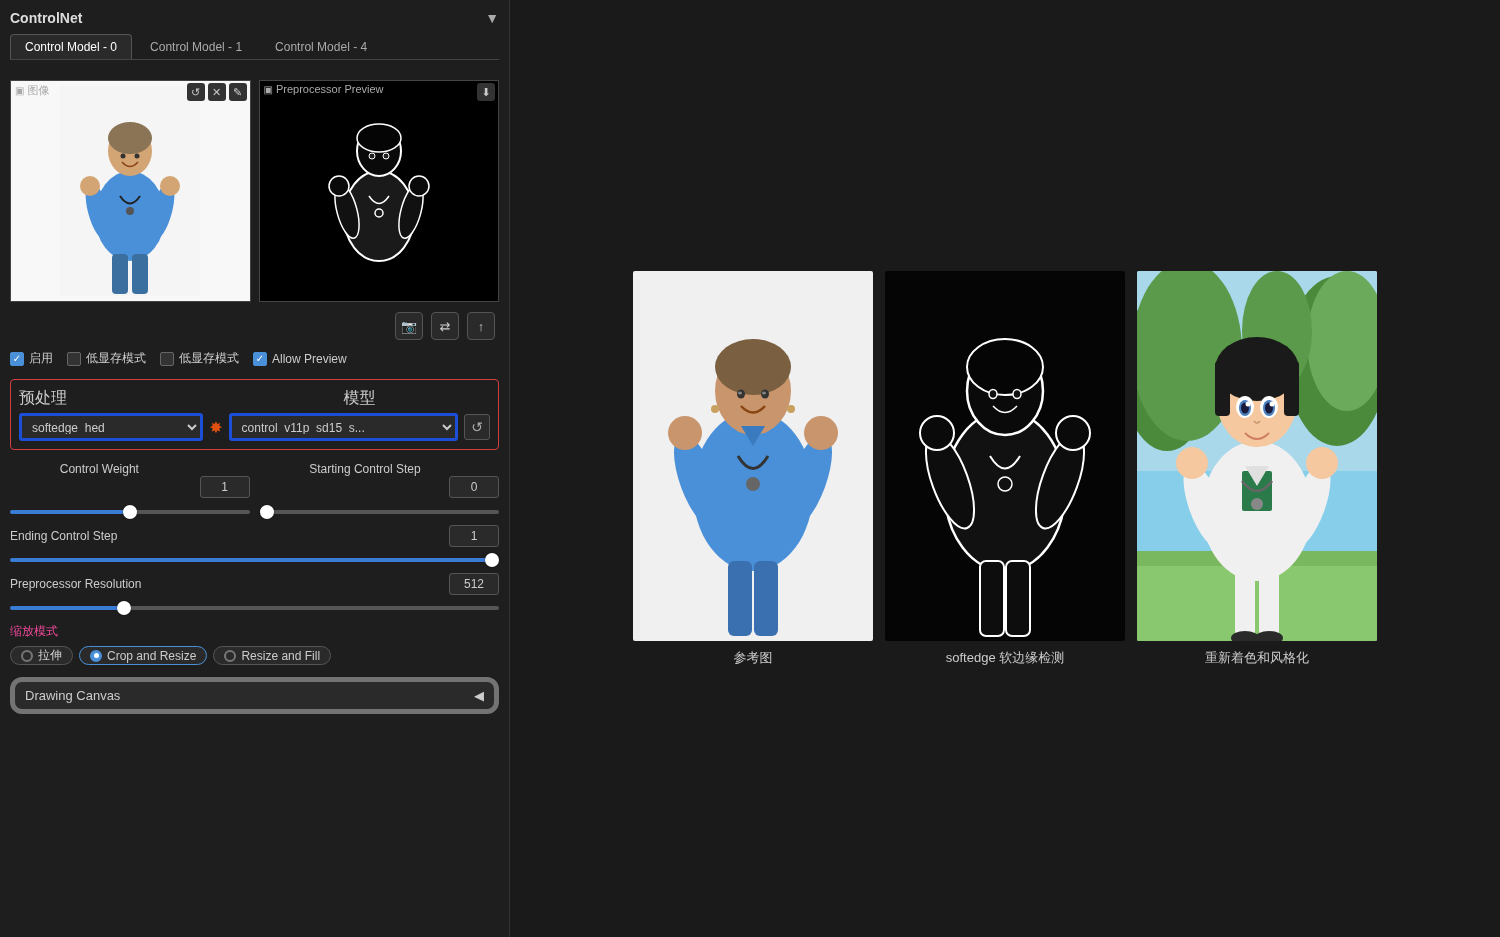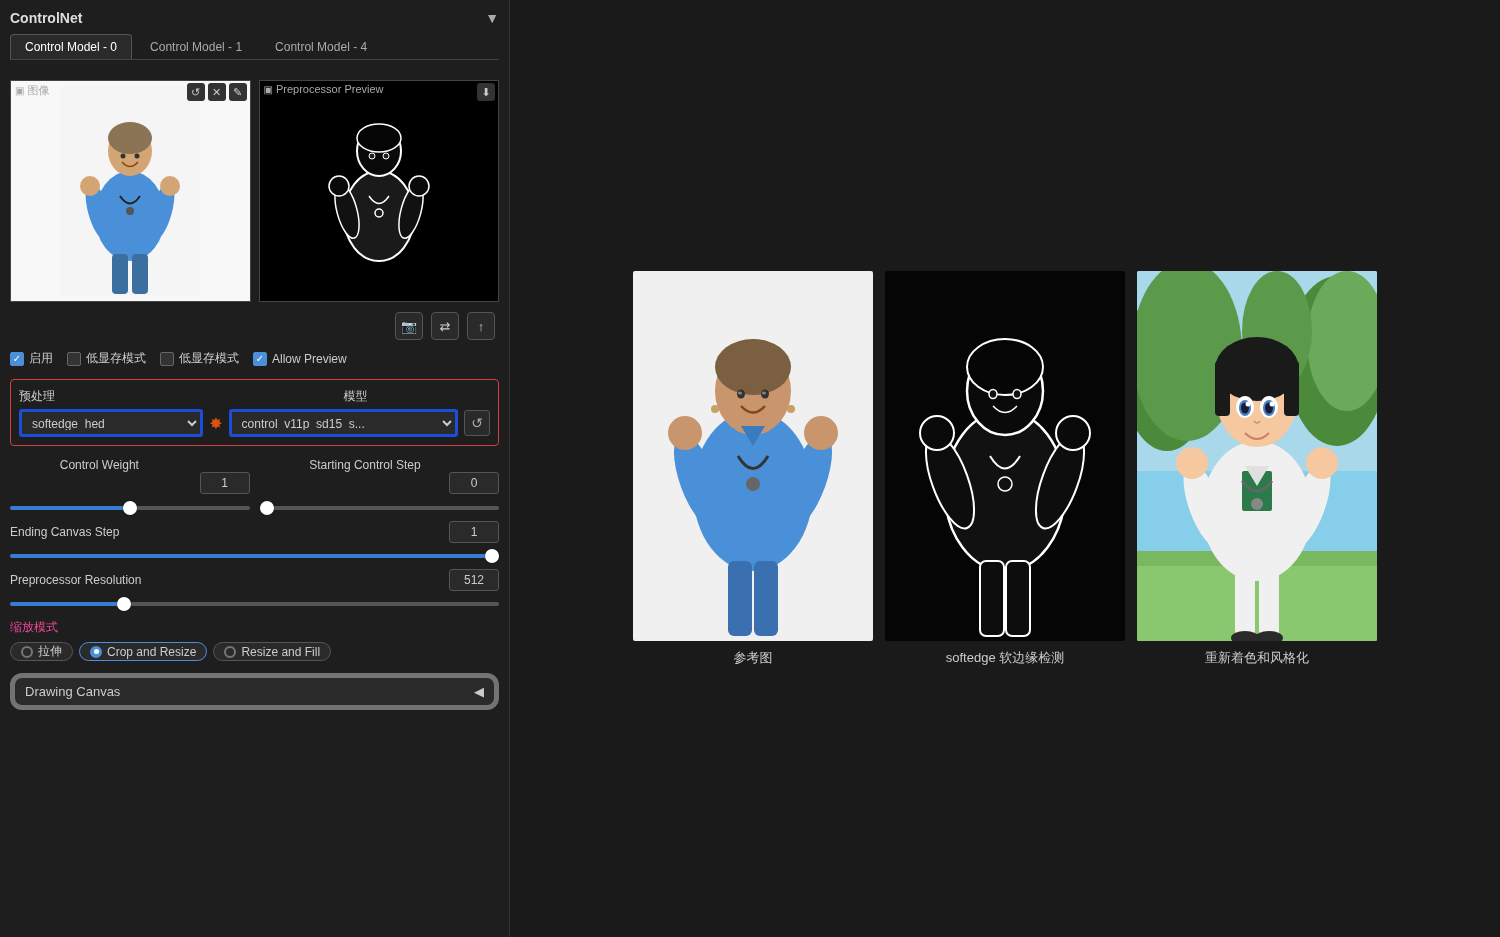--- a/index.html
+++ b/index.html
@@ -167,21 +167,21 @@
       border-radius: 4px;
       padding: 8px;
       margin-bottom: 12px;
     }
     .pm-labels {
       display: flex;
       gap: 8px;
       margin-bottom: 4px;
     }
     .pm-label {
-      font-size: 12px;
+      font-size: 16px;
       color: #ccc;
     }
     .pm-label:first-child { flex: 1; }
     .pm-label:last-child { flex: 1; margin-left: 10px; }
     .pm-controls {
       display: flex;
       align-items: center;
       gap: 6px;
     }
     .select-box {
@@ -562,21 +562,21 @@
         <input type="text" class="slider-value" value="0" style="width: 50px; background: rgb(42, 42, 42); border: 1px solid rgb(85, 85, 85); color: rgb(204, 204, 204); text-align: center; font-size: 12px; border-radius: 3px;">
       </div>
       <div style="margin-top:4px;">
         <input type="range" class="slider-blue" min="0" max="1" step="0.01" value="0" style="background: linear-gradient(to right, rgb(58, 123, 213) 0%, rgb(58, 123, 213) 0%, rgb(85, 85, 85) 0%, rgb(85, 85, 85) 100%);">
       </div>
     </div>
   </div>
 
   <div class="slider-group">
     <div class="slider-header" style="display:flex;justify-content:space-between;align-items:center;margin-bottom:3px;">
-      <span class="slider-label">Ending Canvas Step</span>
+      <span class="slider-label">Ending Control Step</span>
       <input type="text" class="slider-value" value="1" style="width: 50px; background: rgb(42, 42, 42); border: 1px solid rgb(85, 85, 85); color: rgb(204, 204, 204); text-align: center; font-size: 12px; border-radius: 3px;">
     </div>
     <input type="range" min="0" max="1" step="0.01" value="1" style="width: 100%; background: linear-gradient(to right, rgb(58, 123, 213) 0%, rgb(58, 123, 213) 100%, rgb(85, 85, 85) 100%, rgb(85, 85, 85) 100%); height: 4px; border-radius: 2px; appearance: none; outline: none; cursor: pointer;">
   </div>
 
   <div class="slider-group" style="margin-top:4px;">
     <div class="slider-header" style="display:flex;justify-content:space-between;align-items:center;margin-bottom:3px;">
       <span class="slider-label">Preprocessor Resolution</span>
       <input type="text" class="slider-value" value="512" style="width: 50px; background: rgb(42, 42, 42); border: 1px solid rgb(85, 85, 85); color: rgb(204, 204, 204); text-align: center; font-size: 12px; border-radius: 3px;">
     </div>

